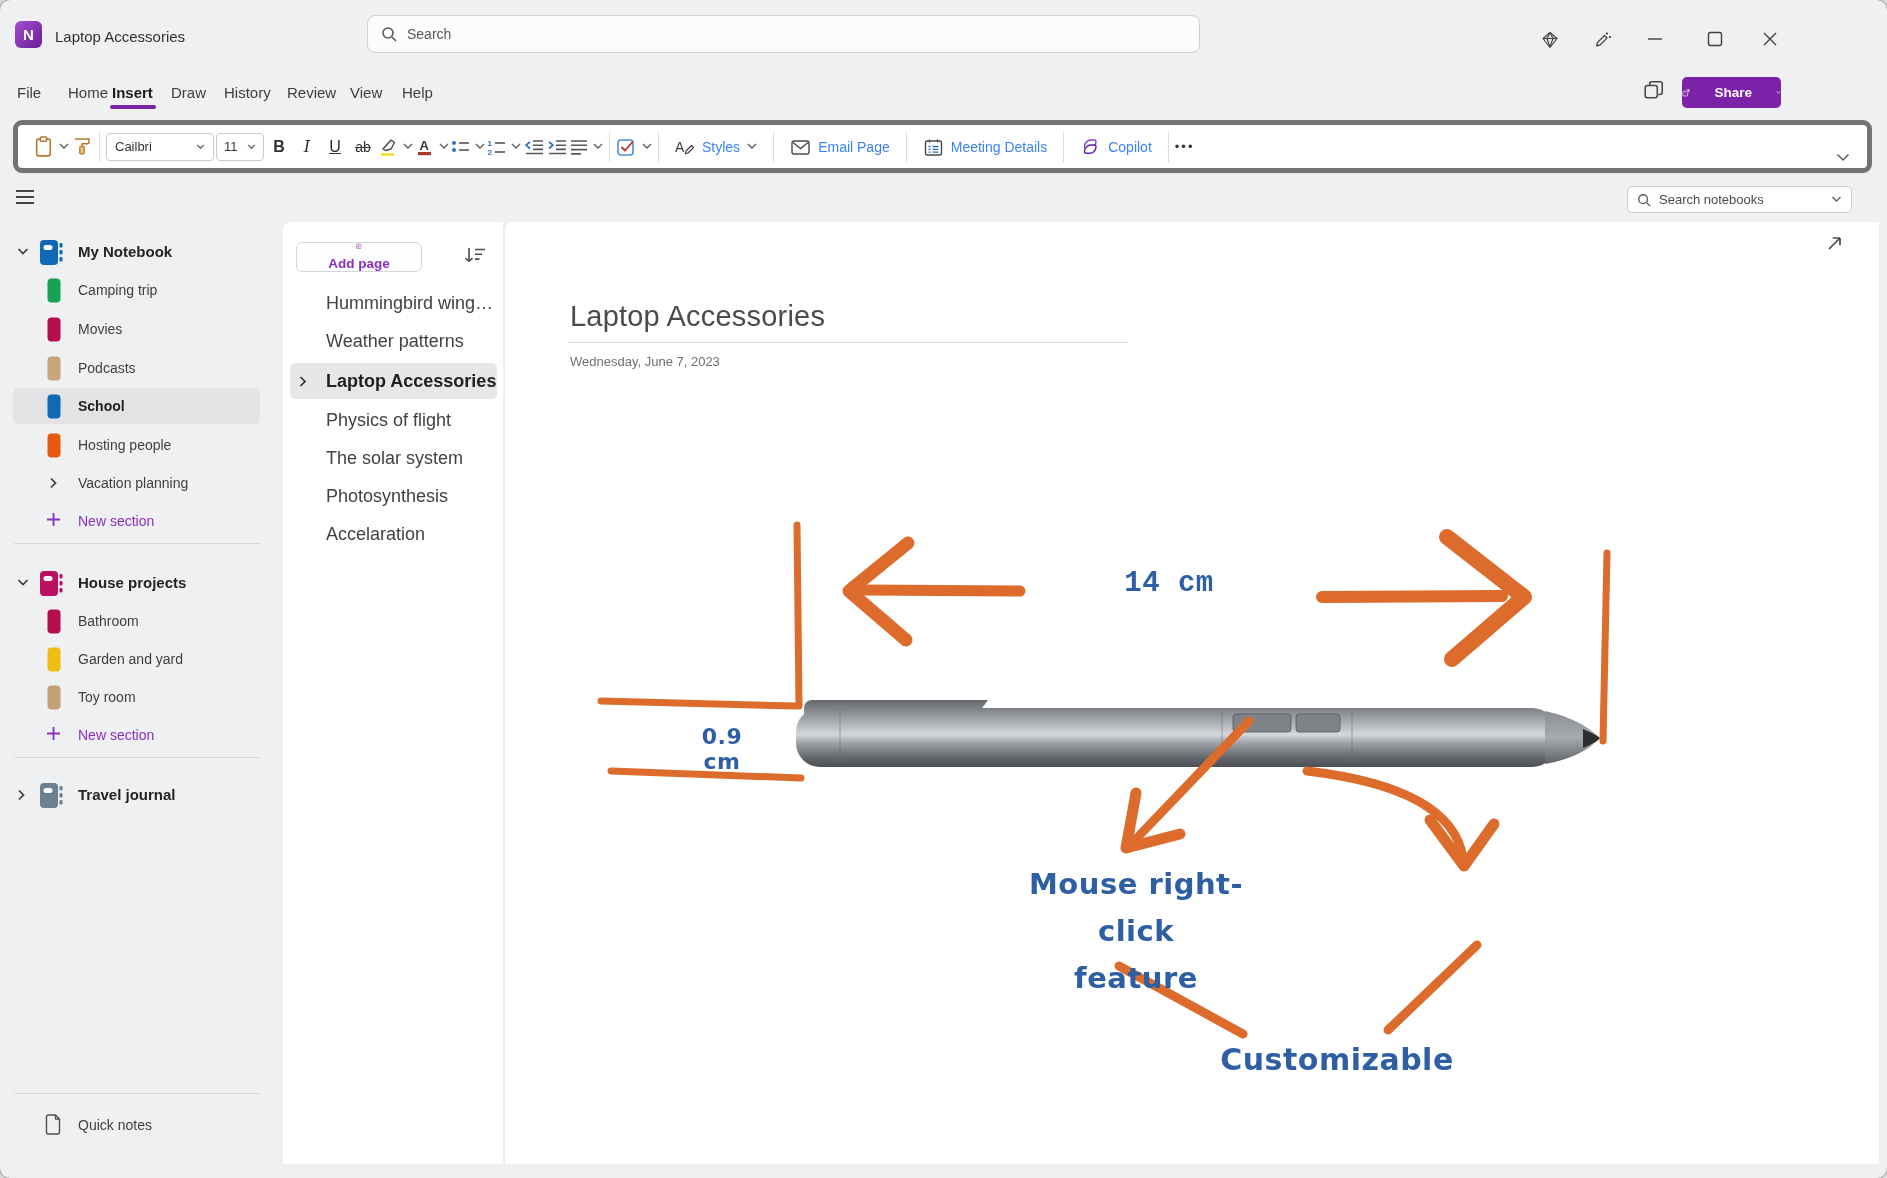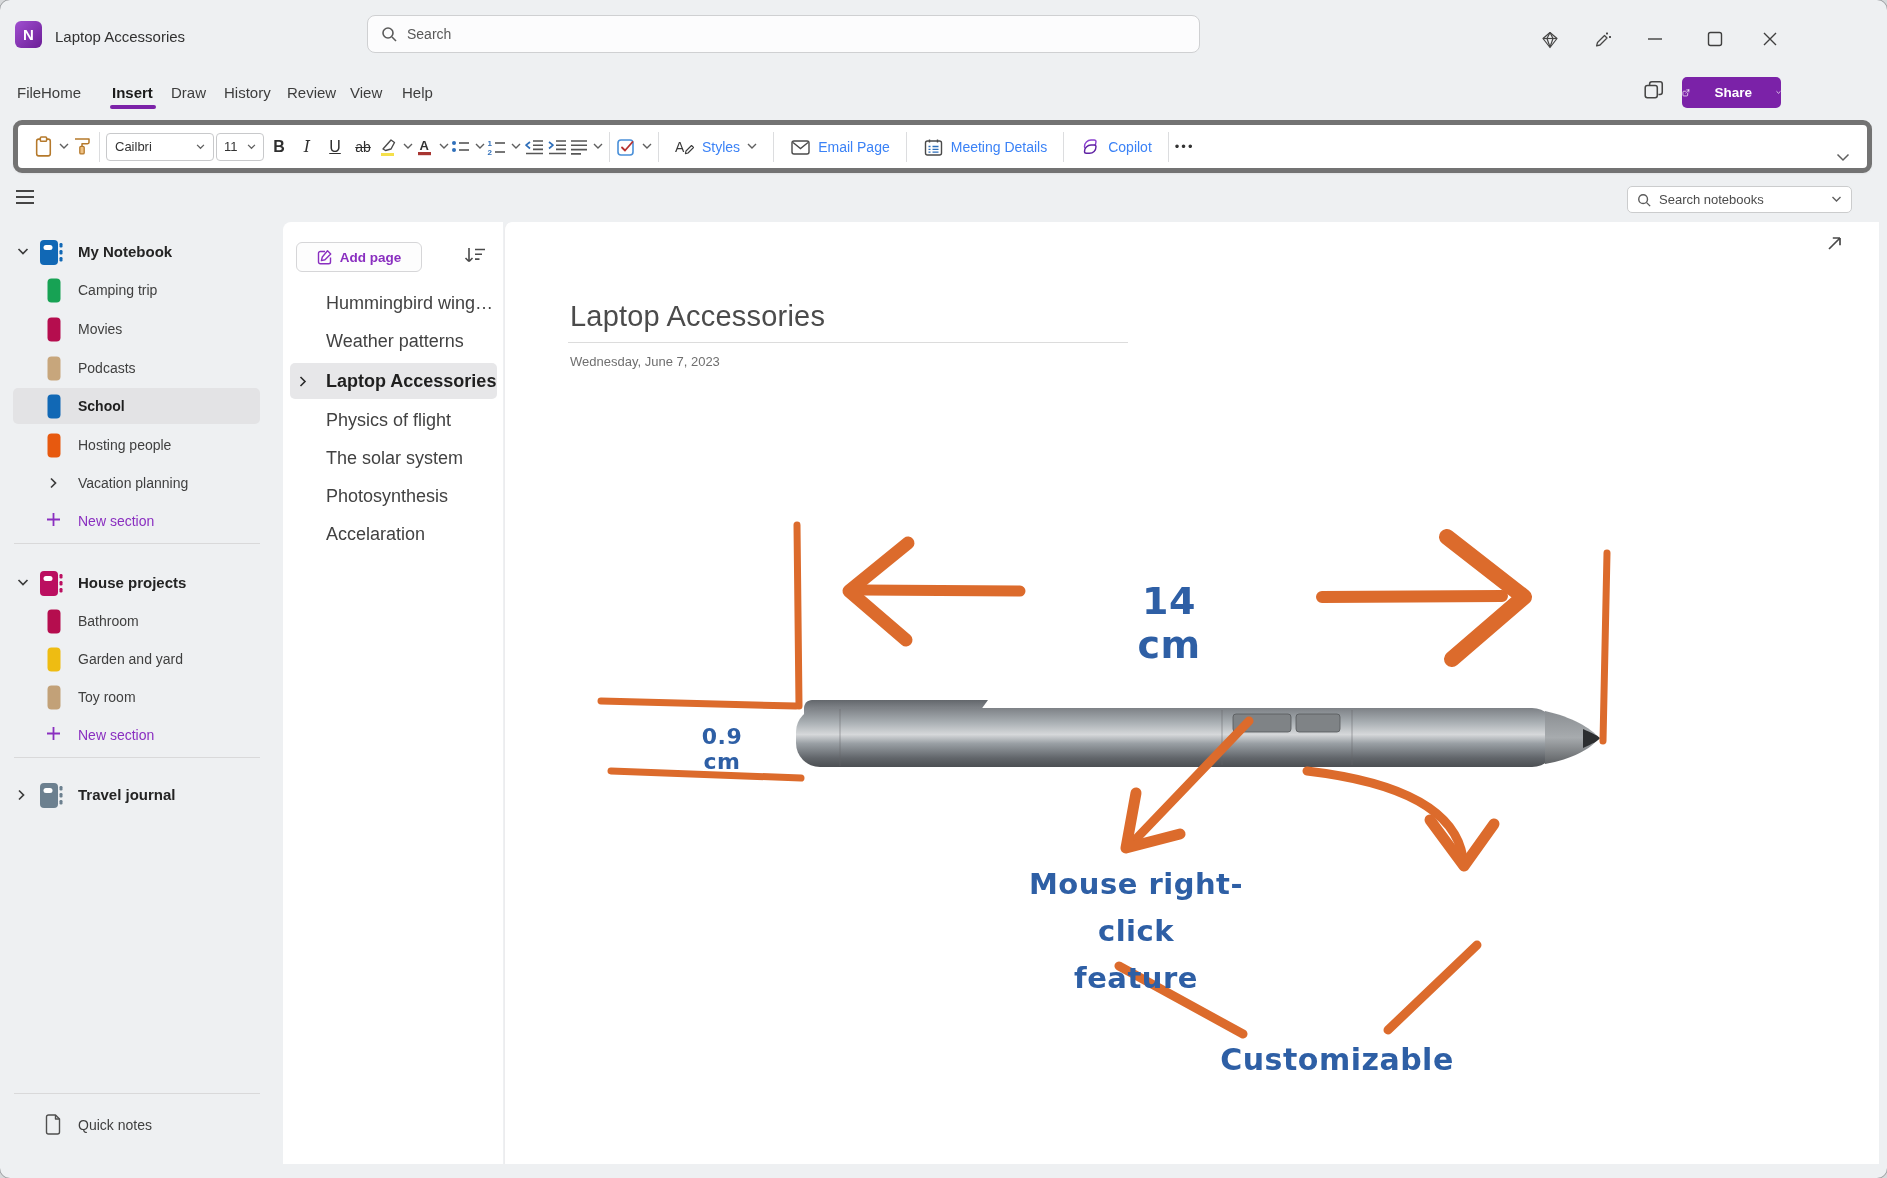--- a/index.html
+++ b/index.html
@@ -55,21 +55,21 @@
   .pill{position:absolute;left:47px;top:3px;}
   .sb-label{position:absolute;left:78px;top:0;line-height:30px;font-size:14px;color:#3f3f3f;white-space:nowrap;}
   .sb-label.nb{font-weight:600;font-size:15px;color:#242424;}
   .sb-row.selected .sb-label{font-weight:600;color:#1f1f1f;}
   .sb-label.new{color:var(--purple-link,#8a2fc0);font-weight:500;}
   .sb-plus{position:absolute;left:46px;top:6px;}
   .sb-divider{position:absolute;left:14px;width:246px;height:1px;background:#d9d9da;}
   
   #pages-panel{left:283px;top:222px;width:220px;height:942px;background:#fff;border-radius:8px 0 0 0;}
   #add-page{left:296px;top:242px;width:126px;height:30px;background:#fdfdfd;border:1px solid #d6d6d8;
-    border-radius:6px;display:flex;align-items:center;justify-content:center;gap:7px;box-sizing:border-box;}
+    border-radius:6px;display:flex;align-items:center;justify-content:center;gap:7px;box-sizing:border-box;flex-direction:column;}
   #add-page span{font-size:13.5px;font-weight:600;color:var(--purple-link,#8a2fc0);}
   #sort-btn{left:464px;top:246px;}
   .pg-row{position:absolute;left:290px;width:207px;height:36px;}
   .pg-row .pg-label{position:absolute;left:36px;top:0;line-height:36px;font-size:18px;color:#424242;white-space:nowrap;}
   .pg-row.selected{background:#e7e7e9;border-radius:5px;}
   .pg-row.selected .pg-label{font-weight:600;color:#1f1f1f;}
   .pg-chev{position:absolute;left:9px;top:13px;}
   
   #canvas{left:504px;top:222px;width:1375px;height:942px;background:#fff;border-radius:8px 0 0 0;
     border-left:1px solid #ececee;box-sizing:border-box;}
@@ -125,21 +125,21 @@
         <rect x="3.5" y="3.5" width="13" height="13" rx="2" fill="none" stroke="#3f3f3f" stroke-width="1.4"></rect>
       </svg>
   </div>
   <div class="abs winbtn" style="left:1755px;top:24px;">
     <svg width="20" height="20" viewBox="0 0 20 20">
         <path d="M4 4 L16 16 M16 4 L4 16" stroke="#3f3f3f" stroke-width="1.4"></path>
       </svg>
   </div>
 
   <div class="abs menu-item" style="left:17px">File</div>
-  <div class="abs menu-item" style="left:41px">Home</div>
+  <div class="abs menu-item" style="left:68px">Home</div>
   <div class="abs menu-item active" style="left:112px">Insert</div>
   <div class="abs menu-item" style="left:171px">Draw</div>
   <div class="abs menu-item" style="left:224px">History</div>
   <div class="abs menu-item" style="left:287px">Review</div>
   <div class="abs menu-item" style="left:350px">View</div>
   <div class="abs menu-item" style="left:402px">Help</div>
   <div class="abs" id="menu-underline"></div>
 
   <div class="abs" id="copies-btn">
     <svg width="22" height="22" viewBox="0 0 20 20">
@@ -569,21 +569,21 @@
       <path d="M611 771 L801 778" stroke-width="7"></path>
       <path d="M1249 721 L1135 840" stroke-width="9"></path>
       <path d="M1180 834 L1126 848 L1136 793" stroke-width="11"></path>
       <path d="M1307 771 Q1452 788 1463 858" stroke-width="9"></path>
       <path d="M1430 820 L1464 866 L1494 824" stroke-width="11"></path>
       <path d="M1119 966 L1243 1034" stroke-width="9"></path>
       <path d="M1388 1030 L1477 945" stroke-width="9"></path>
     </g>
   </svg>
 
-  <div class="hand" style="left:1124px;top:579px;width:90px;font-size:38px;">14 cm</div>
+  <div class="hand" style="left:1124px;top:567px;width:90px;font-size:29px;font-family:Liberation Mono, monospace;">14 cm</div>
   <div class="hand" style="left:682px;top:724px;width:80px;font-size:22px;">0.9 cm</div>
   <div class="hand" style="left:1008px;top:861px;width:256px;font-size:29px;line-height:47px;">
     <div>Mouse right-click</div>
     <div>feature</div>
   </div>
   <div class="hand" style="left:1212px;top:1042px;width:250px;font-size:30px;">Customizable</div>
 
 </div>
 
 </body></html>

